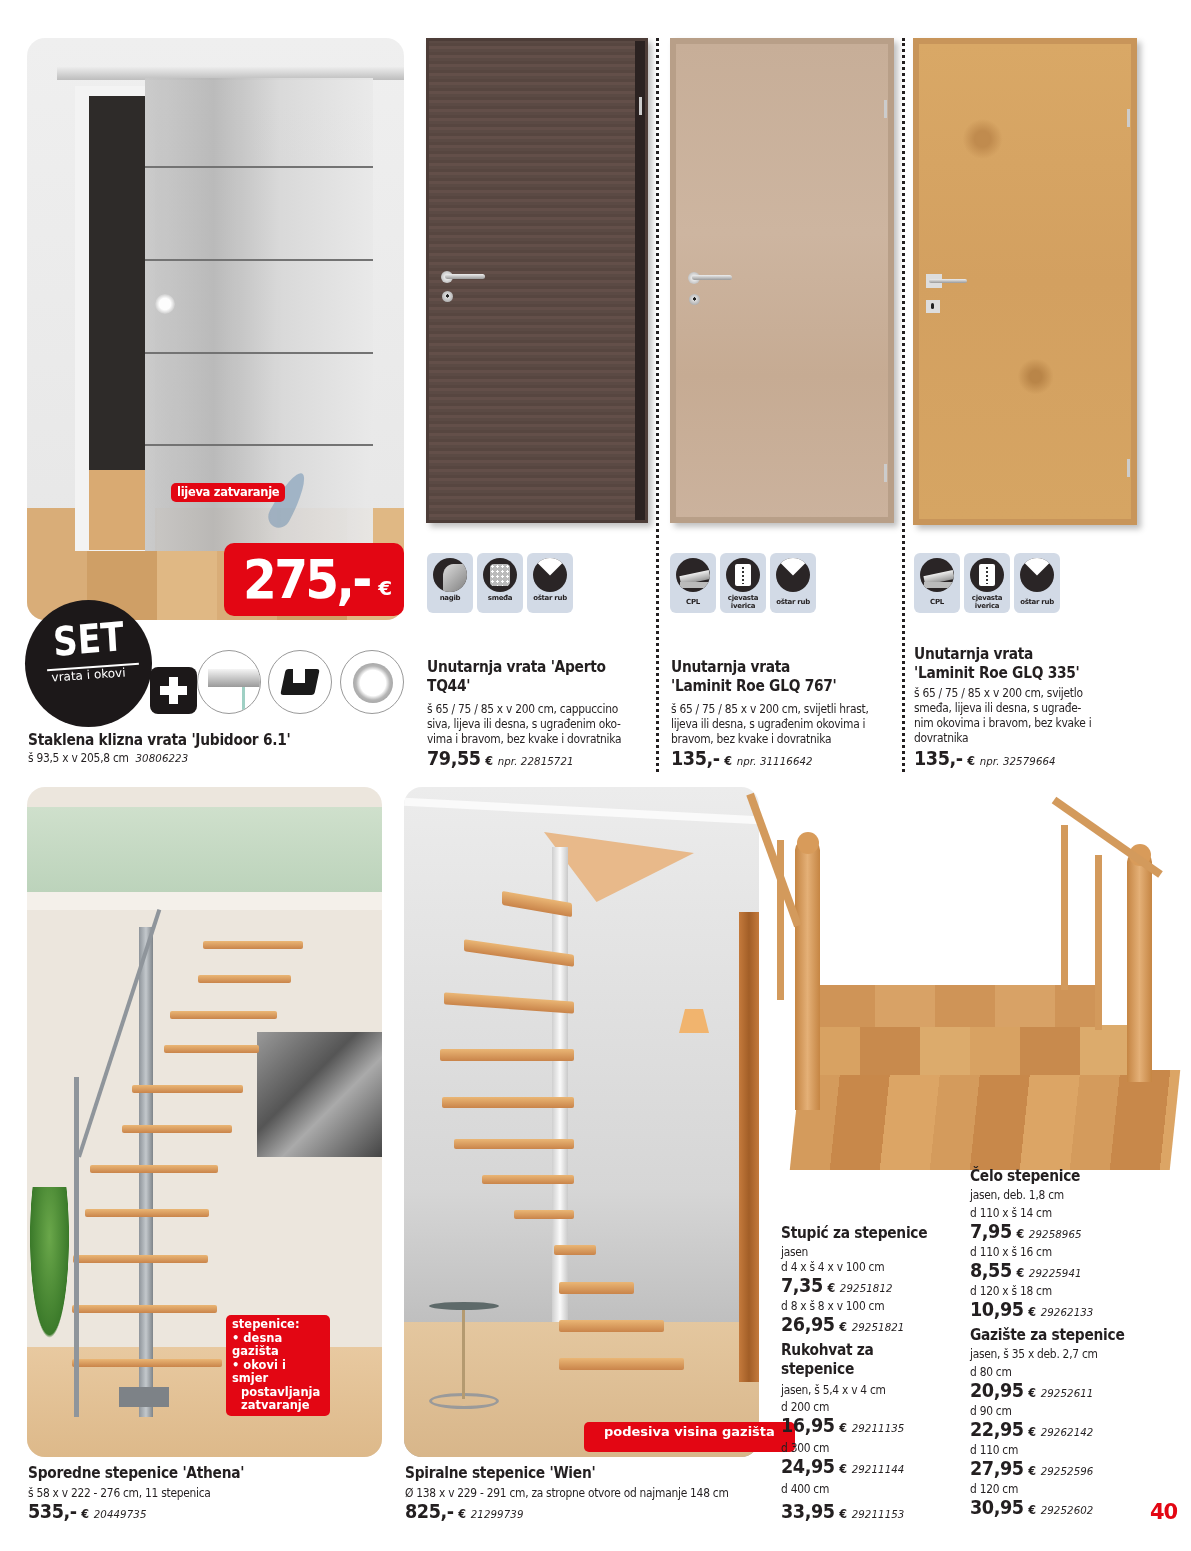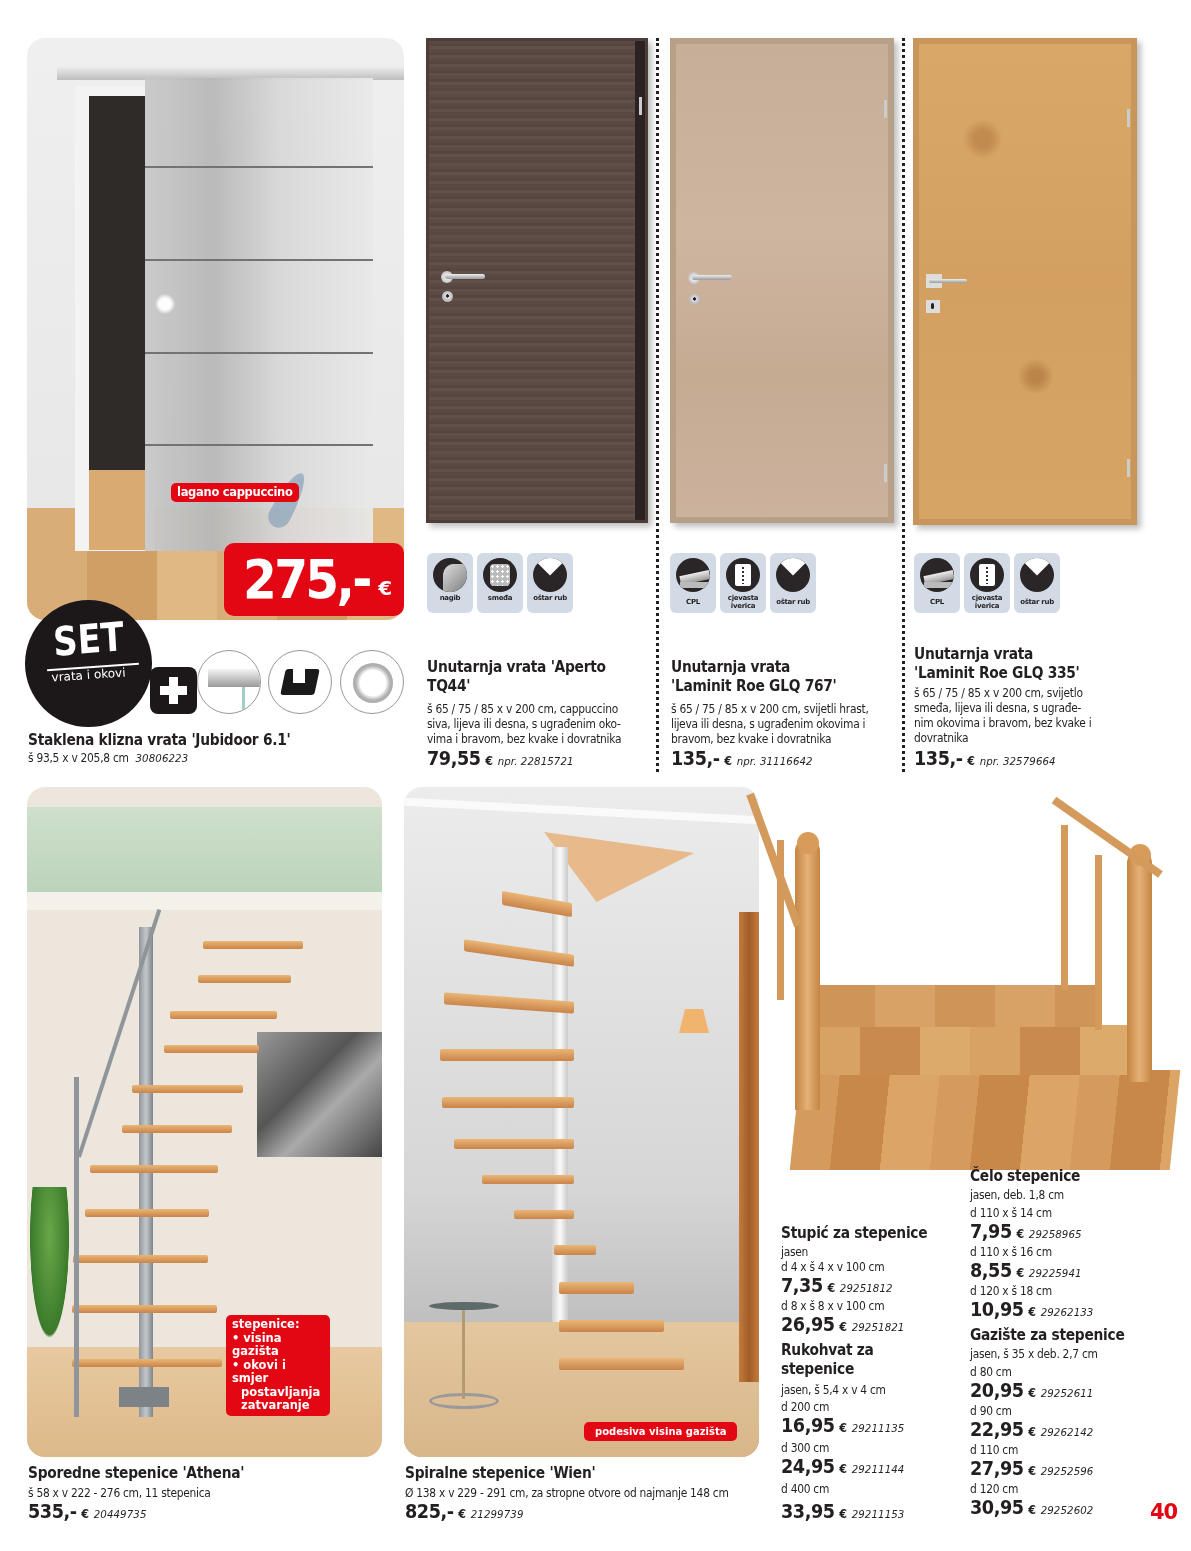--- a/index.html
+++ b/index.html
@@ -39,21 +39,21 @@
   <div class="abs" style="left:62px;top:432px;width:56px;height:80px;background:#d9aa72"></div>
 
   <div class="abs" style="left:118px;top:40px;width:228px;height:473px;background:linear-gradient(90deg,#c9c9c9 0%,#b8b8b8 30%,#d9d9d9 60%,#e9e9e9 100%);opacity:0.95">
     <div class="abs" style="left:0;top:88px;width:228px;height:2px;background:#6d6d6d"></div>
     <div class="abs" style="left:0;top:181px;width:228px;height:2px;background:#6d6d6d"></div>
     <div class="abs" style="left:0;top:274px;width:228px;height:2px;background:#6d6d6d"></div>
     <div class="abs" style="left:0;top:366px;width:228px;height:2px;background:#6d6d6d"></div>
     <div class="abs" style="left:10px;top:216px;width:20px;height:20px;border-radius:50%;background:radial-gradient(#fff 40%,#999)"></div>
     <div class="abs" style="left:132px;top:392px;width:22px;height:60px;border-radius:50% 50% 50% 50%/80% 80% 20% 20%;background:#8fa8bf;transform:rotate(28deg);opacity:0.8"></div>
   </div>
-  <div class="abs badge-red" style="left:144px;top:445px;height:19px;padding:0 6px;font-size:11.5px;line-height:19px;border-radius:5px;letter-spacing:-0.3px">lagano cappuccino</div>
+  <div class="abs badge-red" style="left:144px;top:445px;height:19px;padding:0 6px;font-size:11.5px;line-height:19px;border-radius:5px;letter-spacing:-0.3px">lijeva zatvaranje</div>
 </div>
 
 <div class="abs badge-red" style="left:224px;top:543px;width:180px;height:73px;border-radius:10px;display:flex;align-items:center;justify-content:center;gap:2px">
   <span style="font-size:54px;letter-spacing:-3px;line-height:60px;transform:scaleX(0.9)">275,-</span>
   <span style="font-size:20px;margin-top:16px">€</span>
 </div>
 
 <div class="abs" style="left:25px;top:600px;width:127px;height:127px;border-radius:50%;background:#1c1819;color:#fff;text-align:center;font-family:'DejaVu Sans',sans-serif">
   <div style="font-weight:bold;font-size:40px;line-height:42px;margin-top:18px;transform:scaleX(0.85) rotate(-4deg)">SET</div>
   <div class="abs" style="left:22px;top:66px;width:92px;height:2px;background:#fff;transform:rotate(-4deg)"></div>
@@ -235,21 +235,21 @@
   <div class="step" style="left:63px;top:378px;width:128px"></div>
   <div class="step" style="left:58px;top:422px;width:124px"></div>
   <div class="step" style="left:46px;top:468px;width:135px"></div>
   <div class="step" style="left:45px;top:518px;width:145px"></div>
   <div class="step" style="left:45px;top:572px;width:150px"></div>
   <div class="abs" style="left:47px;top:290px;width:5px;height:340px;background:#8f959b"></div>
   <div class="abs" style="left:50px;top:110px;width:4px;height:260px;background:#8f959b;transform:rotate(18deg);transform-origin:bottom"></div>
 </div>
 <div class="abs badge-red" style="left:226px;top:1315px;width:104px;padding:3px 6px;font-size:11.5px;line-height:13.5px;border-radius:5px">
   <div>stepenice:</div>
-  <div>• visina gazišta</div>
+  <div>• desna gazišta</div>
   <div>• okovi i smjer</div>
   <div style="padding-left:9px">postavljanja</div>
   <div style="padding-left:9px">zatvaranje</div>
 </div>
 <div class="abs title" style="left:28px;top:1464px;white-space:nowrap">Sporedne stepenice 'Athena'</div>
 <div class="abs desc" style="left:28px;top:1486px;white-space:nowrap">š 58 x v 222 - 276 cm, 11 stepenica</div>
 <div class="abs price-line" style="left:28px;top:1501px">
   <span class="price">535,-</span>
   <span class="eur">€</span>
   <span class="art">20449735</span>
@@ -271,21 +271,21 @@
   <div class="step" style="left:78px;top:388px;width:92px;height:9px"></div>
   <div class="step" style="left:110px;top:423px;width:60px;height:9px"></div>
   <div class="step" style="left:150px;top:458px;width:42px;height:10px"></div>
   <div class="step" style="left:155px;top:495px;width:75px;height:12px"></div>
   <div class="step" style="left:155px;top:533px;width:105px;height:12px"></div>
   <div class="step" style="left:155px;top:571px;width:125px;height:12px"></div>
   <div class="abs" style="left:25px;top:606px;width:70px;height:16px;border-radius:50%;border:3px solid #9a9a9a"></div>
   <div class="abs" style="left:58px;top:520px;width:3px;height:92px;background:#b49a70"></div>
   <div class="abs" style="left:25px;top:515px;width:70px;height:8px;border-radius:50%;background:#5e6a6a"></div>
 </div>
-<div class="abs badge-red" style="left:584px;top:1422px;height:19px;padding:0 11px;font-size:10px;line-height:19px;border-radius:5px;white-space:nowrap">podesiva visina gazišta</div>
+<div class="abs badge-red" style="left:584px;top:1422px;height:30px;padding:0 20px;font-size:13px;line-height:19px;border-radius:5px;white-space:nowrap">podesiva visina gazišta</div>
 <div class="abs title" style="left:405px;top:1464px;white-space:nowrap">Spiralne stepenice 'Wien'</div>
 <div class="abs desc" style="left:405px;top:1486px;white-space:nowrap">Ø 138 x v 229 - 291 cm, za stropne otvore od najmanje 148 cm</div>
 <div class="abs price-line" style="left:405px;top:1501px">
   <span class="price">825,-</span>
   <span class="eur">€</span>
   <span class="art">21299739</span>
 </div>
 
 <div class="abs" style="left:765px;top:780px;width:410px;height:390px">
   <div class="abs" style="left:30px;top:290px;width:380px;height:100px;background:repeating-linear-gradient(90deg,#d49b5c 0 40px,#c8884a 40px 90px,#dca565 90px 140px);transform:skewX(-6deg)"></div>

